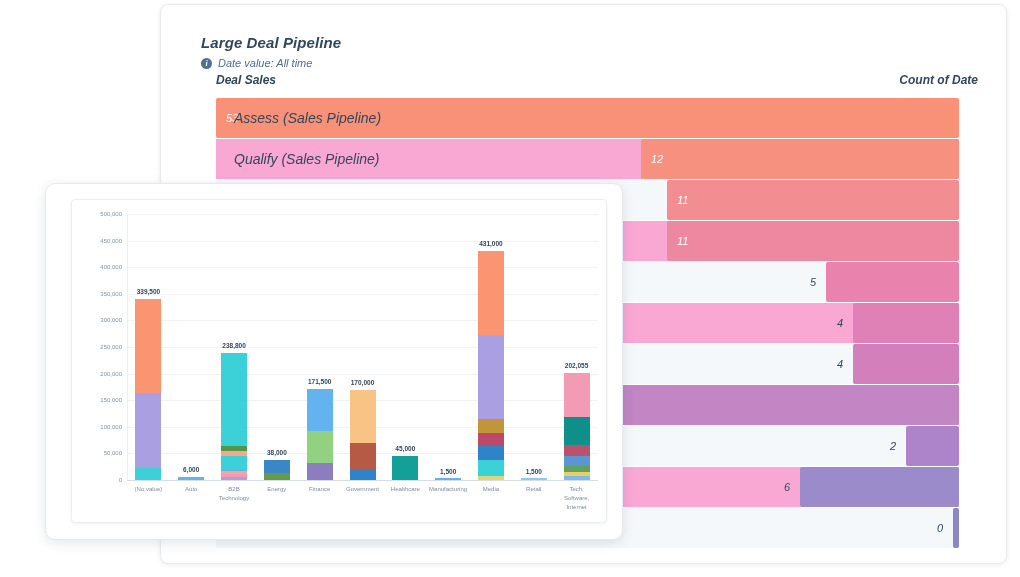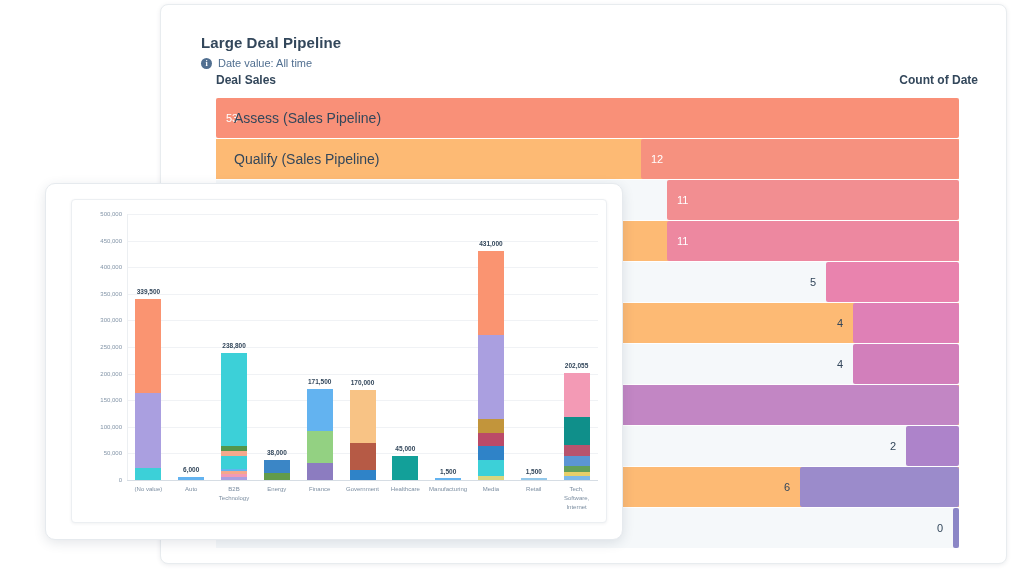--- a/index.html
+++ b/index.html
@@ -24,20 +24,21 @@
     position: absolute;
     left: 160px;
     top: 4px;
     width: 845px;
     height: 558px;
     background: #ffffff;
     border: 1px solid #e8ecef;
     border-radius: 8px;
     box-shadow: 0 1px 4px rgba(60, 70, 90, 0.10);
     overflow: hidden;
+    font-style: italic;
   }
 
   .report-title {
     position: absolute;
     left: 40px;
     top: 29px;
     font-size: 15px;
     font-weight: bold;
     color: #33475b;
     letter-spacing: 0.1px;
@@ -95,21 +96,21 @@
     height: 440px;
   }
   .bar-row {
     position: relative;
     height: 40px;
     margin-bottom: 1px;
     background: #f5f8fa;
     display: flex;
     align-items: center;
   }
-  .bar-row.alt { background: #fdba74; }
+  .bar-row.alt { background: #f9a8d4; }
 
   .row-label {
     position: absolute;
     left: 18px;
     top: 0;
     height: 40px;
     line-height: 40px;
     font-size: 14px;
     color: #33475b;
     white-space: nowrap;

